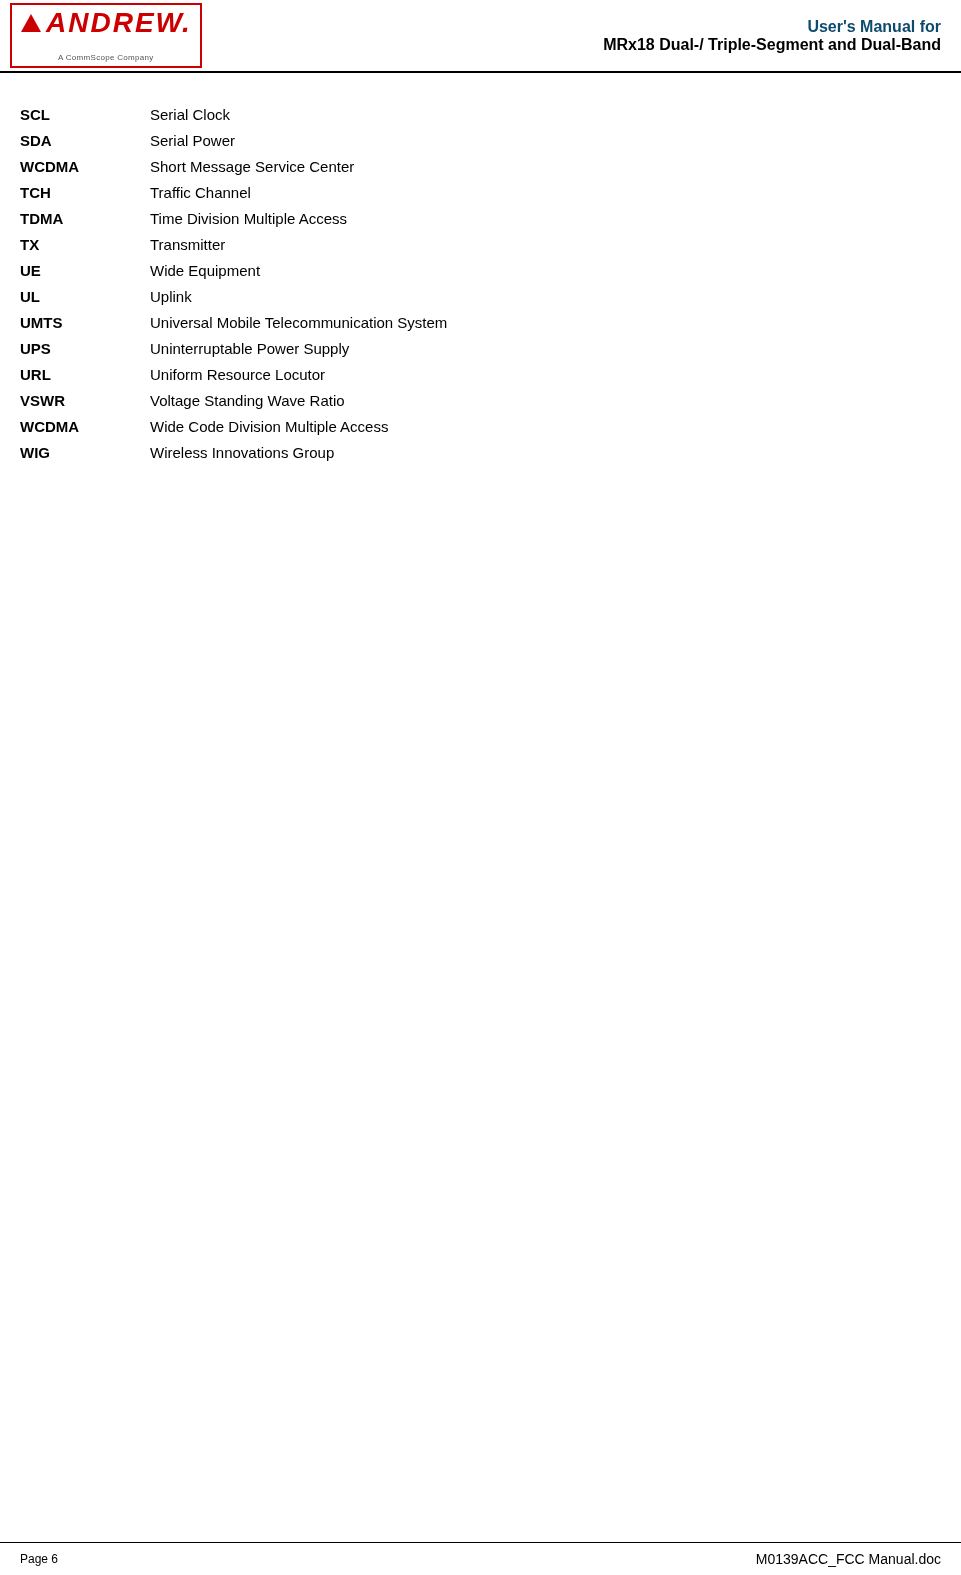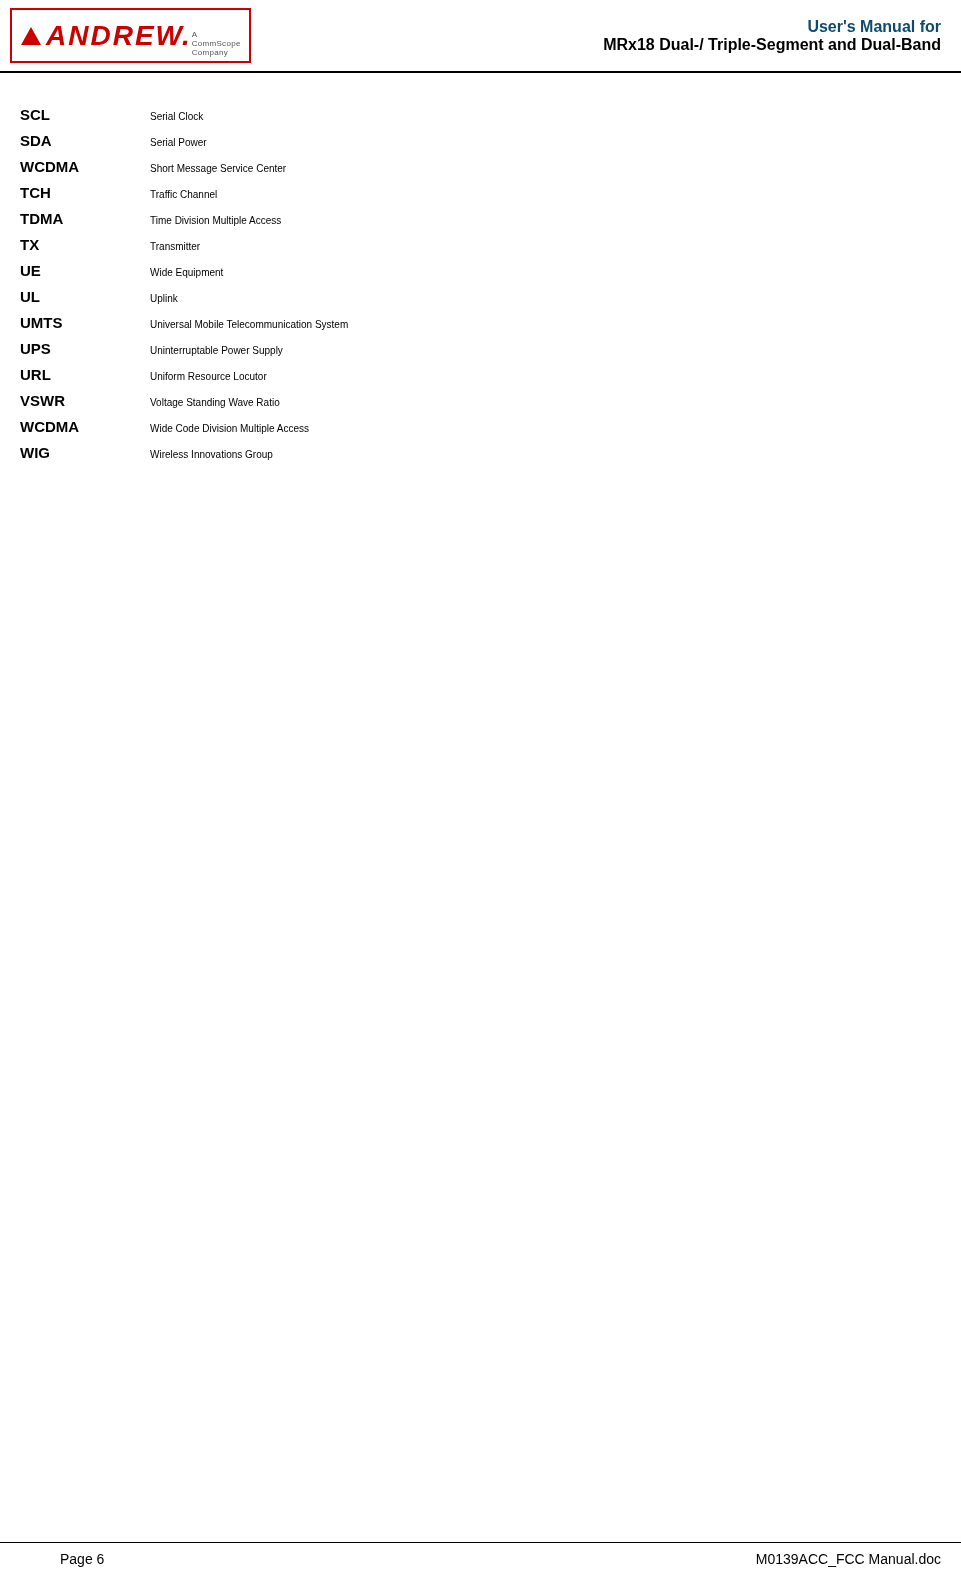--- a/index.html
+++ b/index.html
@@ -61,21 +61,21 @@
 
     .logo-wrapper {
       display: flex;
       align-items: center;
     }
 
     .logo-box {
       border: 2px solid #cc0000;
       padding: 4px 8px;
       display: flex;
-      flex-direction: row;
+      flex-direction: column;
       align-items: center;
     }
 
     .header-title {
       text-align: right;
     }
 
     .header-title-line1 {
       font-size: 16px;
       font-weight: bold;
@@ -106,43 +106,42 @@
     }
 
     .abbr-term {
       min-width: 130px;
       font-size: 15px;
       color: #000000;
       font-weight: bold;
     }
 
     .abbr-definition {
-      font-size: 10px;
+      font-size: 15px;
       color: #000000;
       font-weight: normal;
       text-align: center;
     }
 
     
     .footer {
       position: absolute;
       bottom: 0;
       left: 0;
       right: 0;
       display: flex;
       justify-content: space-between;
       align-items: center;
       padding: 8px 20px;
       border-top: 1px solid #000000;
     }
 
     .footer-left {
-      font-size: 14px;
-      color: #000000;
-      margin-left: 40px;
+      font-size: 12px;
+      color: #000000;
     }
 
     .footer-right {
       font-size: 14px;
       color: #000000;
       text-align: right;
     }
   </style>
 </head>
 <body>

